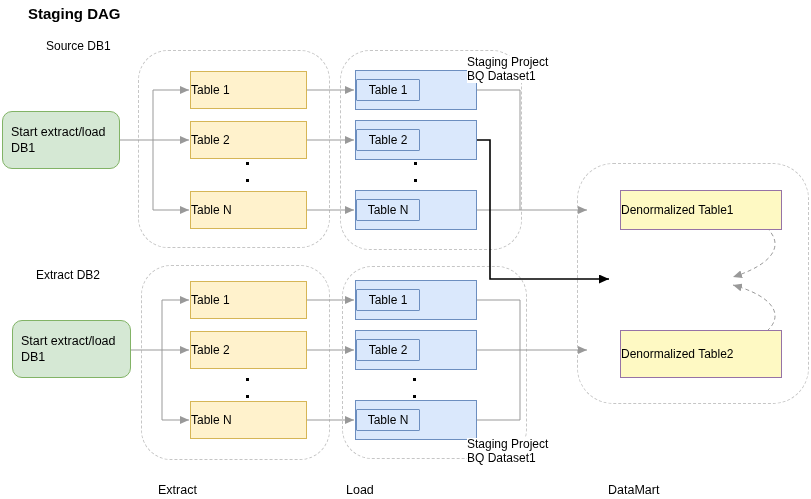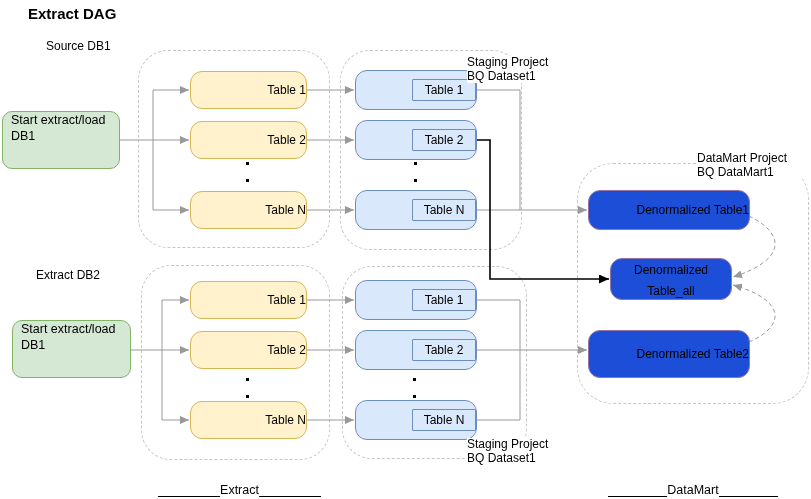--- a/index.html
+++ b/index.html
@@ -3,46 +3,46 @@
 <meta charset="utf-8">
 <style>
   html,body{margin:0;padding:0;background:#fff;}
   #canvas{
     position:relative;width:811px;height:499px;background:#ffffff;overflow:hidden;
     font-family:"Liberation Sans","DejaVu Sans",sans-serif;color:#000;
   }
   .group{position:absolute;border:1px dashed #c6c6c6;border-radius:30px;z-index:1;}
   .wires{position:absolute;left:0;top:0;z-index:2;pointer-events:none;}
   .node{
-    position:absolute;z-index:3;display:flex;align-items:center;justify-content:flex-end;
-    font-size:12px;line-height:15px;border:1px solid;box-sizing:border-box;border-radius:12px;
+    position:absolute;z-index:3;display:flex;align-items:center;justify-content:flex-start;
+    font-size:12px;line-height:15px;border:1px solid;box-sizing:border-box;border-radius:0;
     text-align:center;
   }
   .yellow{background:#fff2cc;border-color:#d6b656;}
   .blue{background:#dae8fc;border-color:#6c8ebf;}
-  .green{background:#d5e8d4;border-color:#82b366;border-radius:10px;justify-content:flex-start;text-align:left;padding:0 6px 0 8px;line-height:16px;font-size:12.5px;}
-  .purple{background:#1d4ed8;border-color:#9673a6;}
+  .green{background:#d5e8d4;border-color:#82b366;border-radius:10px;justify-content:flex-start;text-align:left;padding:12px 6px 0 8px;line-height:16px;font-size:12.5px;}
+  .purple{background:#fef9c3;border-color:#9673a6;margin-left:32px;}
   .inner{
     width:64px;height:22px;border:1px solid #6c8ebf;background:#dae8fc;
     display:flex;align-items:center;justify-content:center;box-sizing:border-box;border-radius:1px;
   }
   .tall{flex-direction:column;gap:6px;}
   .lbl{position:absolute;z-index:4;font-size:12px;line-height:13.5px;text-align:left;background:#fff;}
   .title{position:absolute;z-index:4;left:28px;top:5px;font-size:15px;font-weight:bold;}
   .dot{position:absolute;z-index:3;width:3px;height:3px;background:#000;}
-  .leg{position:absolute;z-index:2;display:flex;align-items:flex-end;font-size:12.5px;height:15px;}
+  .leg{position:absolute;z-index:2;display:flex;align-items:flex-start;font-size:12.5px;height:15px;flex-direction:column;}
   .leg .rule{flex:1;height:0;border-top:1px solid #000;}
   .leg .txt{padding:0;white-space:nowrap;}
 </style>
 </head>
 <body>
 
 <div id="canvas">
 
-  <div class="title">Extract DAG</div>
+  <div class="title">Staging DAG</div>
 
   <div class="group" style="left:138px;top:50px;width:190px;height:196px"></div>
   <div class="group" style="left:340px;top:50px;width:180px;height:198px"></div>
   <div class="group" style="left:141px;top:265px;width:187px;height:193px"></div>
   <div class="group" style="left:342px;top:266px;width:183px;height:191px"></div>
   <div class="group" style="left:577px;top:163px;width:230px;height:239px;border-radius:36px"></div>
 
   <svg class="wires" width="811" height="499" viewBox="0 0 811 499">
     <defs>
       <marker id="aG" markerUnits="userSpaceOnUse" markerWidth="10" markerHeight="8" refX="9" refY="4" orient="auto">
@@ -139,53 +139,50 @@
     </div>
   <div class="node blue" style="left:355px;top:400px;width:122px;height:40px">
       <div class="inner">
         <span>Table N</span>
       </div>
     </div>
 
   <div class="node purple" style="left:588px;top:190px;width:162px;height:40px">
       <span>Denormalized Table1</span>
     </div>
-  <div class="node purple tall" style="left:610px;top:258px;width:122px;height:42px">
-    <span>Denormalized</span>
-    <span>Table_all</span>
-  </div>
   <div class="node purple" style="left:588px;top:330px;width:162px;height:48px">
       <span>Denormalized Table2</span>
     </div>
 
   <div class="dot" style="left:246px;top:162px"></div>
   <div class="dot" style="left:246px;top:179px"></div>
   <div class="dot" style="left:414px;top:162px"></div>
   <div class="dot" style="left:414px;top:179px"></div>
   <div class="dot" style="left:246px;top:378px"></div>
   <div class="dot" style="left:246px;top:395px"></div>
   <div class="dot" style="left:413px;top:378px"></div>
   <div class="dot" style="left:413px;top:395px"></div>
 
   <div class="lbl" style="left:467px;top:56px;width:120px">
     <div>Staging Project</div>
     <div>BQ Dataset1</div>
   </div>
-  <div class="lbl" style="left:697px;top:152px;width:112px">
-    <div>DataMart Project</div>
-    <div>BQ DataMart1</div>
-  </div>
   <div class="lbl" style="left:467px;top:438px;width:120px">
     <div>Staging Project</div>
     <div>BQ Dataset1</div>
   </div>
 
   <div class="leg" style="left:158px;top:482px;width:163px">
     <span class="rule"></span>
     <span class="txt">Extract</span>
+    <span class="rule"></span>
+  </div>
+  <div class="leg" style="left:346px;top:482px;width:172px">
+    <span class="rule"></span>
+    <span class="txt">Load</span>
     <span class="rule"></span>
   </div>
   <div class="leg" style="left:608px;top:482px;width:170px">
     <span class="rule"></span>
     <span class="txt">DataMart</span>
     <span class="rule"></span>
   </div>
 
 </div>
 

